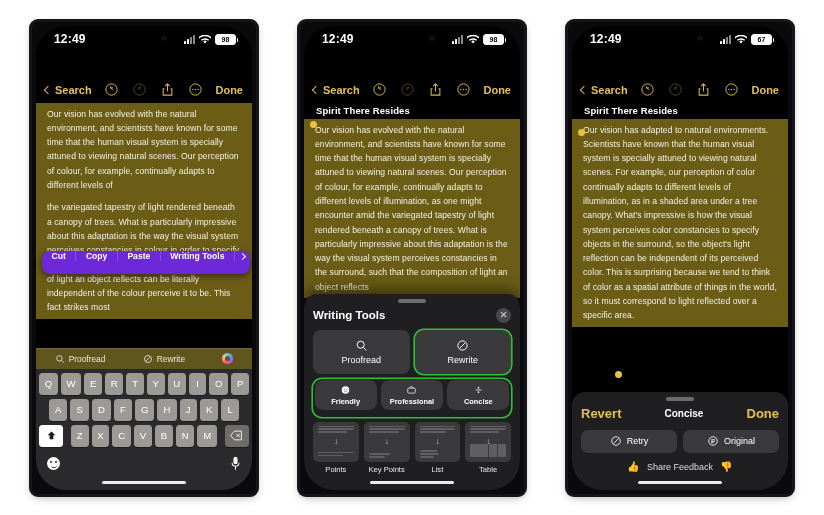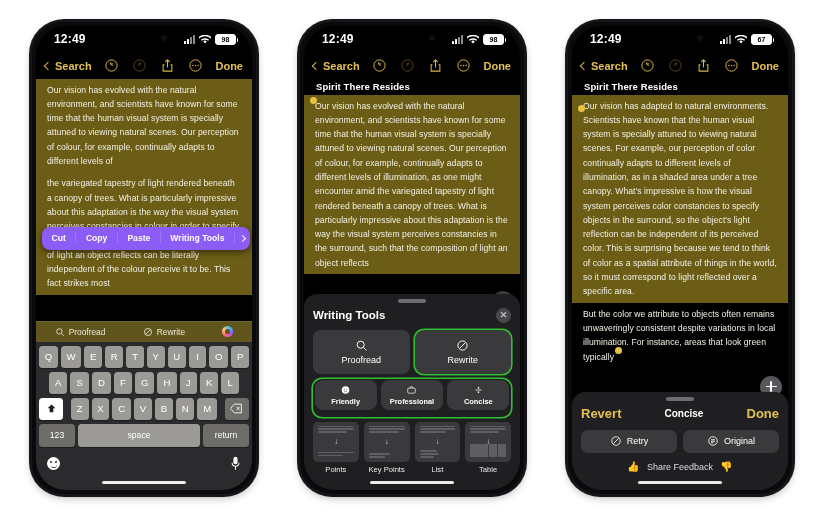--- a/index.html
+++ b/index.html
@@ -10,21 +10,21 @@
     overflow: hidden;
     position: relative;
   }
   .stage { position: relative; width: 824px; height: 515px; display: flex; justify-content: center; align-items: center; gap: 44px; }
 
   
   .phone {
     position: relative;
     width: 224px; height: 472px;
     background: #0a0a0c;
-    border-radius: 32px;
+    border-radius: 6px;
     box-shadow: 0 0 0 3px #16161a, 0 3px 10px rgba(0,0,0,.35);
     overflow: hidden;
     flex: 0 0 auto;
   }
   .screen {
     position: absolute; inset: 4px;
     background: #000;
     border-radius: 30px;
     overflow: hidden;
     display: flex; flex-direction: column;
@@ -60,20 +60,21 @@
   }
   .batt span { font-size: 7px; color:#000; font-weight:bold; line-height:1; }
   .batt:after { content:''; position:absolute; right:-3px; top:3px; width:1.5px; height:4px; background:#fff; border-radius:0 1px 1px 0; }
 
   
   .navbar {
     height: 26px; flex: 0 0 26px;
     display:flex; align-items:center; justify-content:space-between;
     padding: 0 9px;
     color: #d6b34a;
+    margin-top: 24px;
   }
   .nav-left { display:flex; align-items:center; gap:3px; }
   .chev-back { width:6px; height:6px; border-left:1.6px solid #d6b34a; border-bottom:1.6px solid #d6b34a; transform: rotate(45deg); margin-right:1px;}
   .nav-label { font-size: 11px; font-weight: bold; color:#e3c055; }
   .nav-icons { display:flex; align-items:center; gap:13px; }
   .ic { width:15px; height:15px; display:block; }
   .ic.dim { opacity: .38; }
   .nav-done { font-size: 11px; font-weight: bold; color:#e3c055; }
 
   
@@ -110,22 +111,22 @@
   .fab:before, .fab:after {
     content:''; position:absolute; background:#fff; border-radius:1px;
   }
   .fab:before { width:11px; height:1.6px; }
   .fab:after  { width:1.6px; height:11px; }
 
   
   .ctxmenu {
     position:absolute; left: 6px; right: 2px; top: 148px;
     height: 23px;
-    background: #8b5cf6; border-radius: 8px;
-    display:flex; align-items:center; z-index: 9;
+    background: #6d28d9; border-radius: 8px;
+    display:flex; align-items:flex-start; z-index: 9;
     box-shadow: 0 2px 6px rgba(0,0,0,.5);
   }
   .ctxmenu .it {
     flex:1 1 auto; text-align:center; color:#fff; font-size:8.6px; font-weight:bold;
     border-right: 1px solid rgba(255,255,255,.17); padding: 0 2px;
     white-space: nowrap;
   }
   .ctxmenu .it:last-child { border-right:none; flex: 0 0 15px; }
   .ctx-chev { width:5px;height:5px;border-top:1.4px solid #fff;border-right:1.4px solid #fff;transform:rotate(45deg);display:inline-block; }
 
@@ -365,25 +366,20 @@
           <div class="key">N</div>
           <div class="key">M</div>
           <div class="spacerk"></div>
           <div class="key wide" style="background:#6e6d6a">
             <svg width="13" height="11" viewBox="0 0 24 20" fill="none" stroke="#fff" stroke-width="1.6">
                 <path d="M8 2h13v16H8L1 10z"></path>
                 <path d="m12 7 6 6M18 7l-6 6"></path>
               </svg>
           </div>
         </div>
-        <div class="krow r4">
-          <div class="key k123">123</div>
-          <div class="key kspace">space</div>
-          <div class="key kret">return</div>
-        </div>
         <div class="kbbottom">
           <div class="emoji"></div>
           <svg width="11" height="15" viewBox="0 0 16 22" fill="#fff">
               <rect x="5" y="1" width="6" height="11" rx="3"></rect>
               <path d="M3 10a5 5 0 0 0 10 0" fill="none" stroke="#fff" stroke-width="1.5"></path>
               <path d="M8 15v5" stroke="#fff" stroke-width="1.5"></path>
             </svg>
         </div>
         <div class="homebar">
             <i></i>
@@ -651,23 +647,20 @@
         <div class="nav-done">Done</div>
       </div>
 
       <div class="note">
         <div class="note-title">Spirit There Resides</div>
         <div class="handle" style="left:6px; top:26px"></div>
         <div class="note-body">
           <p>Our vision has adapted to natural environments. Scientists have known that the human visual system is specially attuned to viewing natural scenes. For example, our perception of color continually adapts to different levels of illumination, as in a shaded area under a tree canopy. What's impressive is how the visual system perceives color constancies to specify objects in the surround, so the object's light reflection can be independent of its perceived color. This is surprising because we tend to think of color as a spatial attribute of things in the world, so it must correspond to light reflected over a specific area.</p>
         </div>
         <div class="handle" style="left:43px; top:268px"></div>
-        <div class="note-body plain">
-          <p>But the color we attribute to objects often remains unwaveringly consistent despite variations in local illumination. For instance, areas that look green typically</p>
-        </div>
         <div class="fab" style="top:297px"></div>
       </div>
 
       <div class="ressheet">
         <div class="grabber"></div>
         <div class="res-head">
           <div class="res-side">Revert</div>
           <div class="res-title">Concise</div>
           <div class="res-side">Done</div>
         </div>

